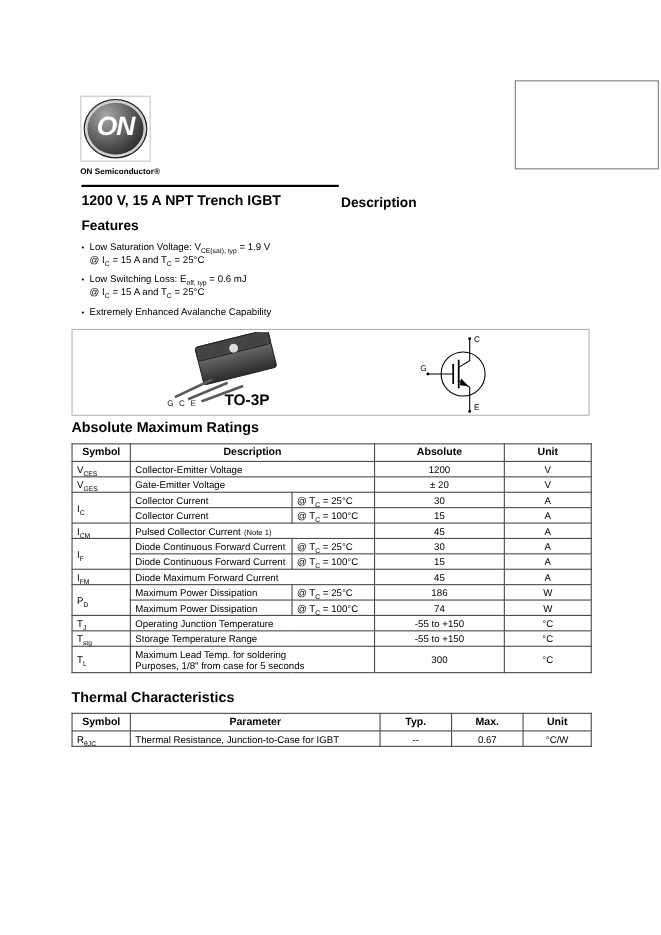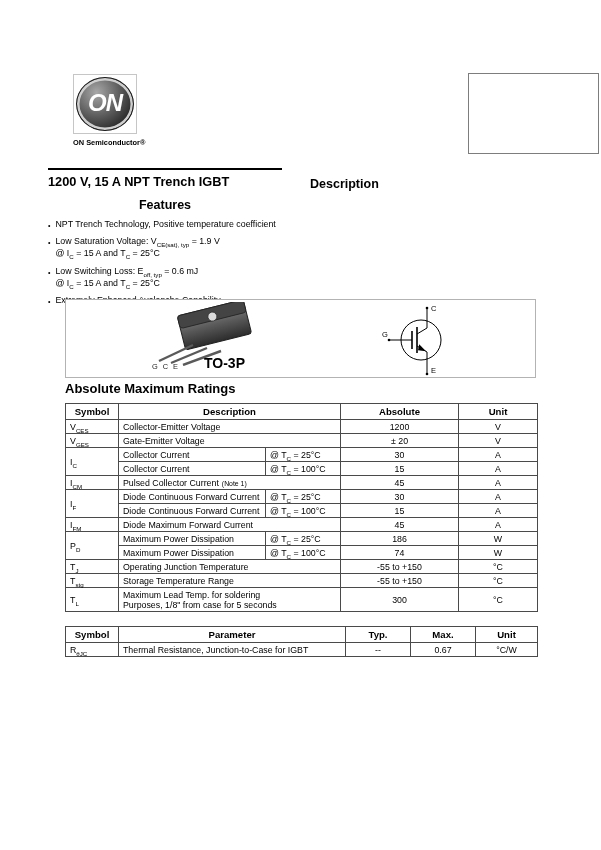--- a/index.html
+++ b/index.html
@@ -4,45 +4,45 @@
 <style>
   * { box-sizing: border-box; }
   body { margin: 0; background: #888; }
   .page {
     position: relative; width: 601px; height: 850px; margin: 0 auto;
     background: #fff; color: #000;
     font-family: "Liberation Sans", sans-serif;
     overflow: hidden;
   }
   
-  .logo-block { position: absolute; left: 73px; top: 74px; width: 70px; }
+  .logo-block { position: absolute; left: 73px; top: 87px; width: 70px; }
   .logo-frame { width: 64px; border: 1px solid #c6c6c6; padding: 2px; background: #fff; }
   .on-ball {
     width: 58px; height: 54px; border-radius: 50%;
     background: radial-gradient(ellipse at 35% 28%, #a8a8a8 0%, #5c5c5c 45%, #161616 88%);
     border: 1.5px solid #1a1a1a;
     box-shadow: inset 0 0 0 2.5px #cfcfcf;
     display: flex; align-items: center; justify-content: center;
   }
   .on-ball span {
     color: #fff; font-weight: bold; font-style: italic; font-size: 24px;
     letter-spacing: -1px; transform: translateY(-1px);
   }
   .brand { font-size: 7.4px; font-weight: bold; margin-top: 4px; white-space: nowrap; }
   .part-box {
     position: absolute; left: 468px; top: 73px; width: 131px; height: 81px;
     border: 1px solid #7d7d7d; background: #fff;
   }
   
-  .left-col { position: absolute; left: 48px; top: 168px; width: 234px; }
+  .left-col { position: absolute; left: 74px; top: 168px; width: 234px; }
   .doc-title {
     border-top: 2.5px solid #000; padding-top: 4px;
     font-size: 12.8px; font-weight: bold; white-space: nowrap;
   }
-  .features-h { font-size: 12.5px; font-weight: bold; margin: 9px 0 7px 0; text-align: center; }
+  .features-h { font-size: 12.5px; font-weight: bold; margin: 9px 0 7px 0; }
   .feature { display: flex; gap: 5px; font-size: 8.8px; line-height: 1.36; margin-bottom: 5.5px; }
   .feature .bullet { font-size: 7px; margin-top: 2px; }
   .right-col { position: absolute; left: 310px; top: 177px; width: 235px; }
   .desc-h { font-size: 12.5px; font-weight: bold; margin: 0 0 8px 0; }
   .right-col p { font-size: 8.9px; line-height: 1.38; text-align: justify; margin: 0 0 8px 0; }
   
   .package-box {
     position: absolute; left: 65px; top: 299px; width: 471px; height: 79px;
     border: 1px solid #b3b3b3; background: #fff;
   }
@@ -76,26 +76,20 @@
     </div>
     <div class="brand">ON Semiconductor®</div>
   </div>
 
   <div class="part-box"></div>
 
   <div class="left-col">
     <div class="doc-title">1200 V, 15 A NPT Trench IGBT</div>
     <div class="features-h">Features</div>
 
-    <div class="feature">
-      <span class="bullet">•</span>
-      <div>
-          <div><span>NPT Trench Technology, Positive temperature coefficient</span></div>
-        </div>
-    </div>
     <div class="feature">
       <span class="bullet">•</span>
       <div>
         <div><span>Low Saturation Voltage: V</span><sub>CE(sat), typ</sub><span> = 1.9 V</span></div>
         <div><span>@ I</span><sub>C</sub><span> = 15 A and T</span><sub>C</sub><span> = 25°C</span></div>
       </div>
     </div>
     <div class="feature">
       <span class="bullet">•</span>
       <div>
@@ -260,20 +254,21 @@
             <div>Maximum Lead Temp. for soldering</div>
             <div>Purposes, 1/8" from case for 5 seconds</div>
           </td>
           <td class="c">300</td>
           <td class="c">°C</td>
         </tr>
       </tbody>
     </table>
 
     <div class="thermal-wrap">
+      <div class="sec-h">Thermal Characteristics</div>
       <table>
         <colgroup>
           <col style="width:53px">
             <col style="width:227px">
             <col style="width:65px">
             <col style="width:65px">
             <col style="width:62px">
         </colgroup>
         <thead>
           <tr>

